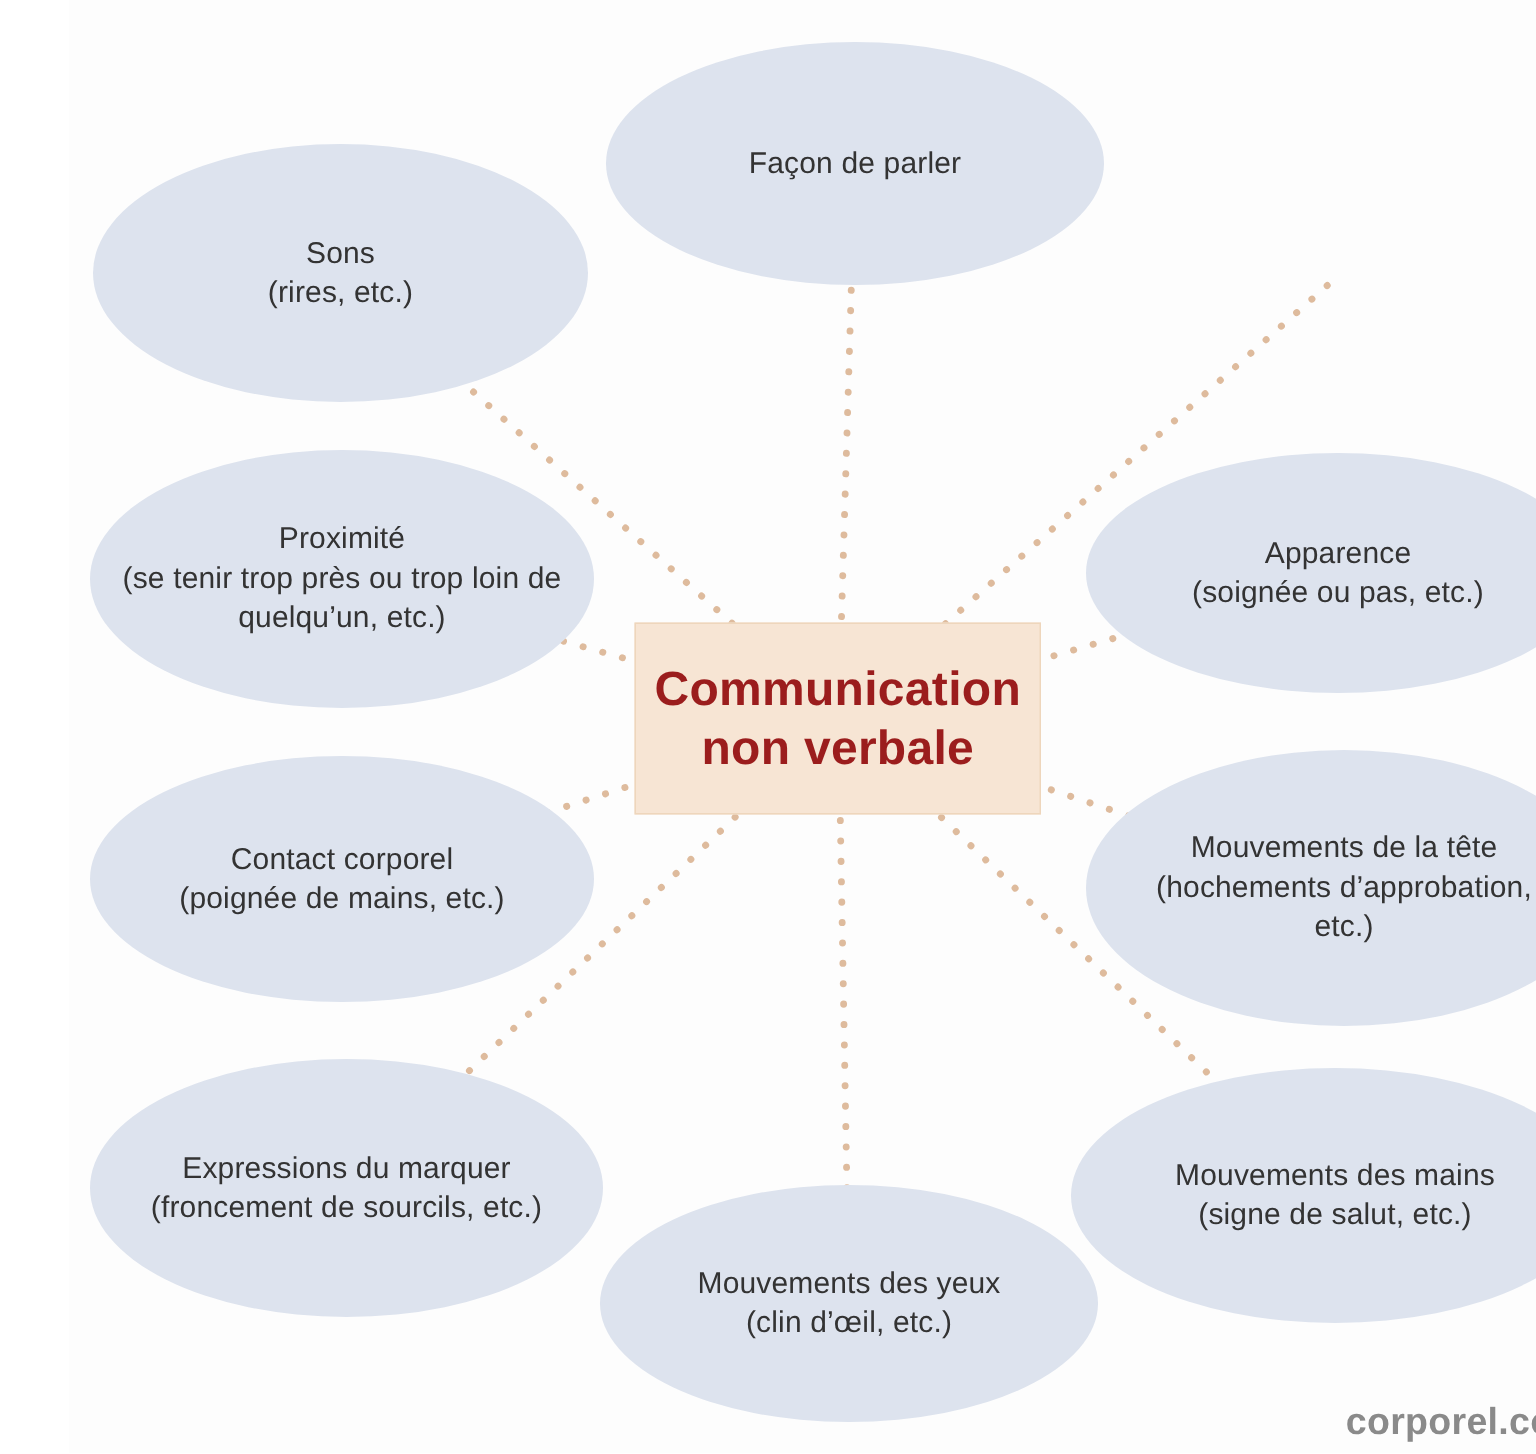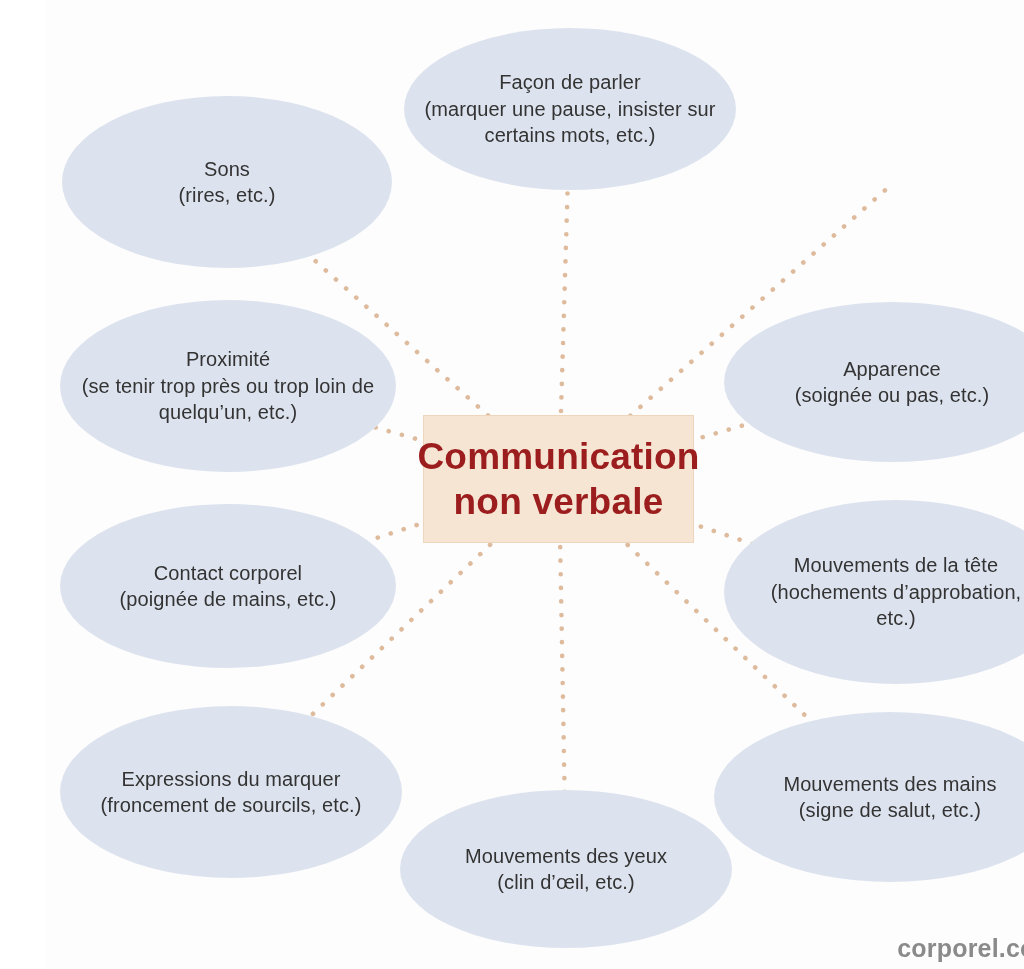--- a/index.html
+++ b/index.html
@@ -56,21 +56,21 @@
     border: 1px solid #eed6bc;
     box-sizing: border-box;
     display: flex;
     flex-direction: column;
     align-items: center;
     justify-content: center;
     text-align: center;
   }
   .center-line {
     color: #9b1d1d;
-    font-size: 37px;
+    font-size: 32px;
     font-weight: 700;
     line-height: 1.22;
     letter-spacing: 0.2px;
   }
   .watermark {
     position: absolute;
     z-index: 4;
     right: 12px;
     bottom: 6px;
     font-size: 25px;
@@ -95,21 +95,20 @@
       <line x1="513" y1="479" x2="850" y2="592"></line>
       <line x1="513" y1="479" x2="185" y2="792"></line>
       <line x1="513" y1="479" x2="844" y2="797"></line>
       <line x1="513" y1="479" x2="520" y2="869"></line>
     </g>
   </svg>
 
   <div class="node" style="left:358px; top:28px; width:332px; height:162px">
     <div class="node-inner" style="padding:0 8px">
       <div class="node-name">Façon de parler</div>
-      <div class="node-detail">(marquer une pause, insister sur certains mots, etc.)</div>
     </div>
   </div>
 
   <div class="node" style="left:16px; top:96px; width:330px; height:172px">
     <div class="node-inner">
       <div class="node-name">Sons</div>
       <div class="node-detail">(rires, etc.)</div>
     </div>
   </div>
 

